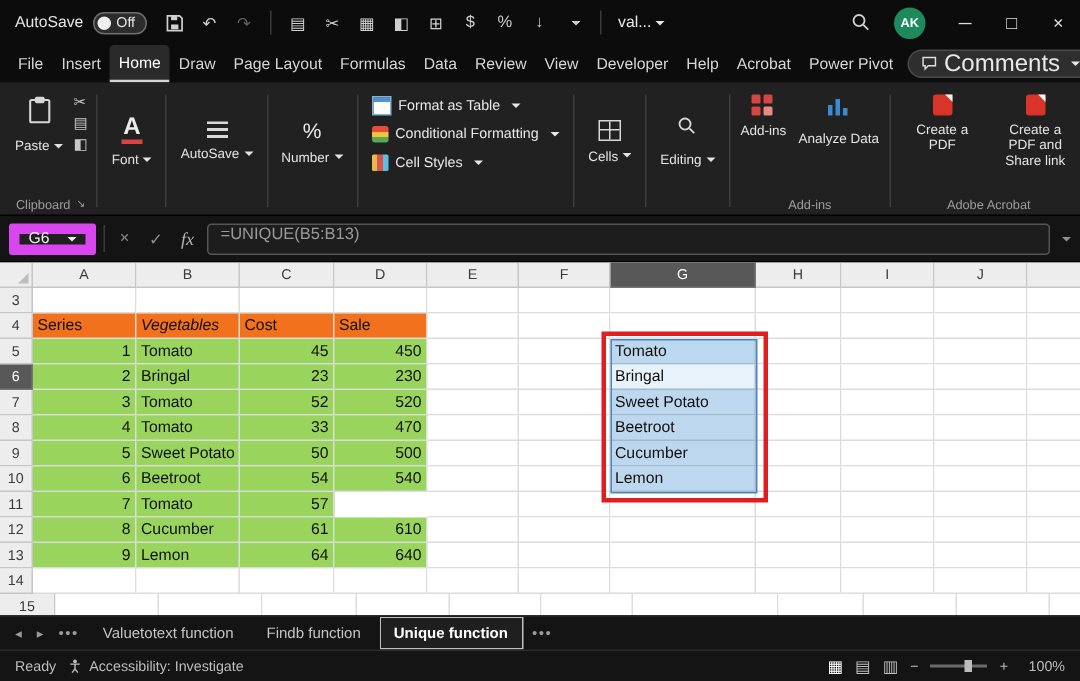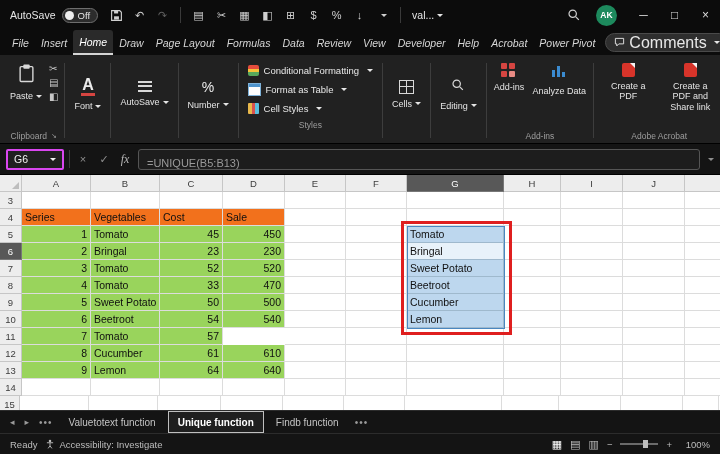--- a/index.html
+++ b/index.html
@@ -17,21 +17,21 @@
   .tb-btn{width:21px;height:22px;display:flex;align-items:center;justify-content:center;color:#cfcfcf;font-size:11px;border-radius:3px;}
   .tb-btn.disabled{color:#5e5e5e;}
   .tb-sep{width:1px;height:16px;background:#3a3a3a;margin:0 5px;}
   .tb-file{display:flex;align-items:center;color:#e6e6e6;font-size:10.5px;padding:0 4px;}
   .avatar{width:21px;height:21px;border-radius:50%;background:#1d8a5d;color:#fff;font-size:8.5px;font-weight:700;
           display:flex;align-items:center;justify-content:center;margin:0 10px;}
   .winctl{width:29px;height:30px;display:flex;align-items:center;justify-content:center;color:#dcdcdc;font-size:12px;}
 
   
   .menubar{height:25px;background:#0c0c0c;display:flex;align-items:stretch;padding:0 6px 0 6px;color:#d6d6d6;font-size:10.5px;flex:0 0 auto;}
-  .mtab{display:flex;align-items:center;padding:0 6px;white-space:nowrap;font-style:italic;}
+  .mtab{display:flex;align-items:center;padding:0 6px;white-space:nowrap;}
   .mtab.active{background:#2a2a2a;border-bottom:2px solid #d5d5d5;border-radius:3px 3px 0 0;color:#fff;}
   .comments-pill{display:flex;align-items:center;gap:4px;background:#2e2e2e;border:1px solid #4a4a4a;border-radius:12px;
                  padding:0 8px;margin:3px 4px;font-size:16px;color:#e8e8e8;}
   .share-btn{display:flex;align-items:center;gap:2px;background:#1d7a46;border-radius:4px;padding:0 5px;margin:3px 2px;color:#fff;}
 
   
   .ribbon{height:86px;background:#212121;border-bottom:1px solid #000;display:flex;align-items:stretch;
           padding:2px 4px 0 6px;color:#e4e4e4;flex:0 0 auto;}
   .rsep{width:1px;background:#3d3d3d;margin:6px 3px 5px;flex:0 0 auto;}
   .rgroup{display:flex;flex-direction:column;flex:0 0 auto;}
@@ -55,27 +55,27 @@
   .ic-cells{width:13px;height:12px;border:1px solid #d8d8d8;
     background:linear-gradient(#d8d8d8 0 0) 50% 0/1px 100% no-repeat,linear-gradient(#d8d8d8 0 0) 0 50%/100% 1px no-repeat;}
   .ic-addin{width:15px;height:15px;display:grid;grid-template-columns:6px 6px;grid-template-rows:6px 6px;gap:2px;}
   .ic-addin i{background:#d64541;border-radius:1px;}
   .ic-addin i:last-child{background:#e98b84;}
   .ic-pdf{width:13px;height:14px;background:#d8342a;border-radius:2px;position:relative;}
   .ic-pdf::after{content:"";position:absolute;right:0;top:0;border-left:5px solid transparent;border-top:5px solid #f5f5f5;}
 
   
   .fbar{height:30px;background:#141414;border-bottom:1px solid #000;display:flex;align-items:center;gap:5px;padding:0 6px;flex:0 0 auto;}
-  .namebox{width:58px;height:21px;background:#202020;border:2px solid #d946ef;border-radius:2px;color:#f0f0f0;
+  .namebox{width:58px;height:21px;background:#202020;border:7px solid #d946ef;border-radius:2px;color:#f0f0f0;
            font-size:10.5px;display:flex;align-items:center;justify-content:space-between;padding:0 6px;box-sizing:border-box;}
   .fsep{width:1px;height:18px;background:#3a3a3a;}
   .fbtn{color:#8f8f8f;font-size:11px;width:16px;text-align:center;}
   .fbtn.fx{font-family:"Liberation Serif",serif;font-style:italic;font-size:12px;color:#b5b5b5;}
   .finput{flex:1;height:21px;background:#1d1d1d;border:1px solid #555;border-radius:3px;color:#9a9a9a;
-          font-size:11px;display:flex;align-items:flex-end;padding:0 8px;box-sizing:border-box;}
+          font-size:11px;display:flex;align-items:flex-start;padding:0 8px;box-sizing:border-box;}
 
   
   #grid{flex:1;background:#fff;position:relative;overflow:hidden;}
   .grow{display:flex;height:17px;flex:0 0 auto;}
   .ghead,.rhead{background:#ededed;border-right:1px solid #c6c6c6;border-bottom:1px solid #c6c6c6;box-sizing:border-box;
         font-size:9.5px;color:#3c3c3c;display:flex;align-items:center;justify-content:center;flex:0 0 auto;height:17px;}
   .ghead.sel,.rhead.sel{background:#585858;color:#fff;border-color:#777;}
   .corner{position:relative;}
   .corner::after{content:"";position:absolute;right:2px;bottom:2px;border-left:7px solid transparent;border-bottom:7px solid #bdbdbd;}
   .cell{box-sizing:border-box;border-right:1px solid #dcdcdc;border-bottom:1px solid #dcdcdc;font-size:10.5px;color:#101010;
@@ -238,38 +238,35 @@
       <span class="blabel">
           <span>Number</span>
           <i class="cv"></i>
         </span>
     </div>
     <div class="rsep"></div>
 
     <div class="rgroup">
       <div class="stylecol">
         <div class="sitem">
+          <span class="ic-ft"></span>
+          <span>Format as Table</span>
+            <i class="cv"></i>
+        </div>
+        <div class="sitem">
           <span class="ic-cf"></span>
           <span>Conditional Formatting</span>
-            <i class="cv"></i>
-        </div>
-        <div class="sitem">
-          <span class="ic-ft"></span>
-          <span>Format as Table</span>
             <i class="cv"></i>
         </div>
         <div class="sitem">
           <span class="ic-cs"></span>
           <span>Cell Styles</span>
             <i class="cv"></i>
         </div>
       </div>
-      <div class="glabel">
-          <span>Styles</span>
-        </div>
     </div>
     <div class="rsep"></div>
 
     <div class="cbtn">
       <span class="ic-cells"></span>
       <span class="blabel">
           <span>Cells</span>
           <i class="cv"></i>
         </span>
     </div>
@@ -376,21 +373,21 @@
         <div class="cell" style="width: 61px;"></div>
         <div class="cell" style="width: 97px;"></div>
         <div class="cell" style="width: 57px;"></div>
         <div class="cell" style="width: 62px;"></div>
         <div class="cell" style="width: 62px;"></div>
         <div class="cell" style="width: 36px;"></div>
       </div>
       <div class="grow">
         <div class="rhead" style="width: 22px;">4</div>
         <div class="cell c-orange" style="width: 69px;">Series</div>
-        <div class="cell c-orange" style="width: 69px;">Vegetables</div>
+        <div class="cell c-orange" style="width: 69px; font-style: italic;">Vegetables</div>
         <div class="cell c-orange" style="width: 63px;">Cost</div>
         <div class="cell c-orange" style="width: 62px;">Sale</div>
         <div class="cell" style="width: 61px;"></div>
         <div class="cell" style="width: 61px;"></div>
         <div class="cell" style="width: 97px;"></div>
         <div class="cell" style="width: 57px;"></div>
         <div class="cell" style="width: 62px;"></div>
         <div class="cell" style="width: 62px;"></div>
         <div class="cell" style="width: 36px;"></div>
       </div>
@@ -528,21 +525,21 @@
         <div class="cell" style="width: 62px;"></div>
         <div class="cell" style="width: 61px;"></div>
         <div class="cell" style="width: 61px;"></div>
         <div class="cell" style="width: 97px;"></div>
         <div class="cell" style="width: 57px;"></div>
         <div class="cell" style="width: 62px;"></div>
         <div class="cell" style="width: 62px;"></div>
         <div class="cell" style="width: 36px;"></div>
       </div>
       <div class="grow">
-        <div class="rhead" style="width: 20px;">15</div>
+        <div class="rhead" style="width: 37px;">15</div>
         <div class="cell" style="width: 69px;"></div>
         <div class="cell" style="width: 69px;"></div>
         <div class="cell" style="width: 63px;"></div>
         <div class="cell" style="width: 62px;"></div>
         <div class="cell" style="width: 61px;"></div>
         <div class="cell" style="width: 61px;"></div>
         <div class="cell" style="width: 97px;"></div>
         <div class="cell" style="width: 57px;"></div>
         <div class="cell" style="width: 62px;"></div>
         <div class="cell" style="width: 62px;"></div>
@@ -550,22 +547,22 @@
       </div>
       <div class="spill-outline" style="left: 407px; top: 51px; width: 98px; height: 103px;"></div>
       <div class="red-rect" style="left: 401px; top: 46px; width: 111px; height: 114px;"></div>
     </div>
 
   <div class="stabs">
     <span class="snav">◂</span>
     <span class="snav">▸</span>
     <span class="smore">•••</span>
     <span class="stab">Valuetotext function</span>
+    <span class="stab">Findb function</span>
     <span class="stab active">Unique function</span>
-    <span class="stab">Findb function</span>
     <span class="smore">•••</span>
   </div>
 
   <div class="sbar">
     <span>Ready</span>
     <span class="sacc">
       <svg width="10" height="10" viewBox="0 0 16 16">
           <circle cx="8" cy="3" r="2" fill="#bdbdbd"></circle>
           <path d="M3 6 h10 M8 6 v5 M8 11 l-3 4 M8 11 l3 4" stroke="#bdbdbd" stroke-width="1.5" fill="none"></path>
         </svg>

